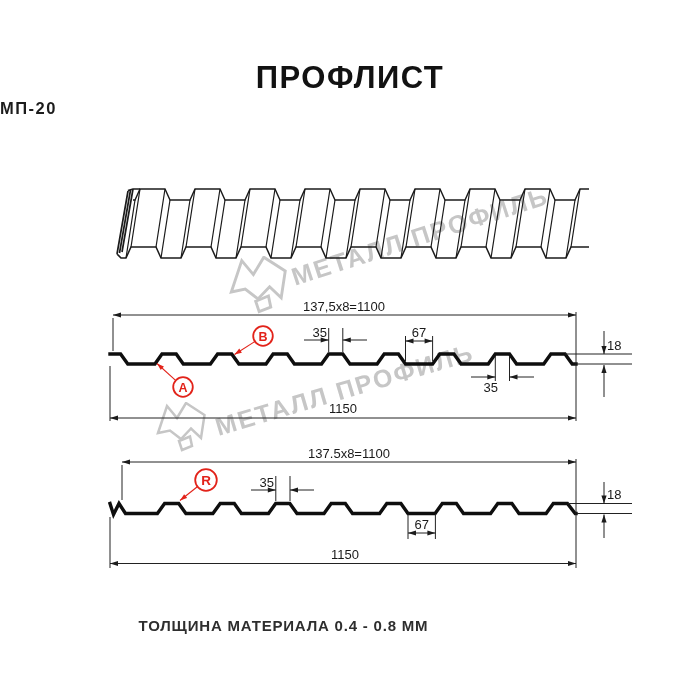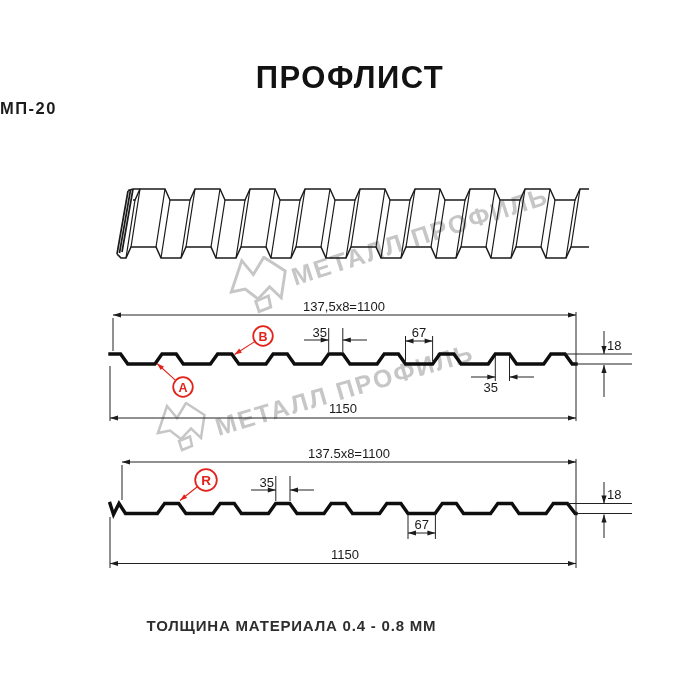--- a/index.html
+++ b/index.html
@@ -2,21 +2,21 @@
 <html><head>
 <meta charset="utf-8">
 <style>
   html,body{margin:0;padding:0;}
   body{width:700px;height:700px;background:#ffffff;position:relative;overflow:hidden;
        font-family:"Liberation Sans", sans-serif;}
   .title{position:absolute;left:0;top:60px;width:700px;text-align:center;
          font-size:31px;font-weight:800;letter-spacing:1.5px;color:#121212;}
   .subtitle{position:absolute;left:0;top:99px;width:700px;text-align:left;
          font-size:16.5px;font-weight:600;letter-spacing:1.5px;color:#1c1c1c;}
-  .footer{position:absolute;left:8px;top:617px;width:567px;text-align:center;
+  .footer{position:absolute;left:0;top:617px;width:567px;text-align:center;
          font-size:15px;font-weight:600;letter-spacing:0.8px;color:#2e2e2e;}
   .wm-text{position:absolute;color:#c6c6c6;font-weight:700;font-size:25px;
          letter-spacing:2px;white-space:nowrap;transform-origin:left top;}
   .wm1{left:288px;top:264px;transform:rotate(-18deg);}
   .wm2{left:212px;top:414px;transform:rotate(-16.5deg);}
   .wm-logo{position:absolute;}
   .wm-logo-1{left:222px;top:256px;}
   .wm-logo-2{left:150px;top:402px;}
   svg.main{position:absolute;left:0;top:0;}
   .dimtxt{font-family:"Liberation Sans",sans-serif;font-size:13px;fill:#1a1a1a;}

